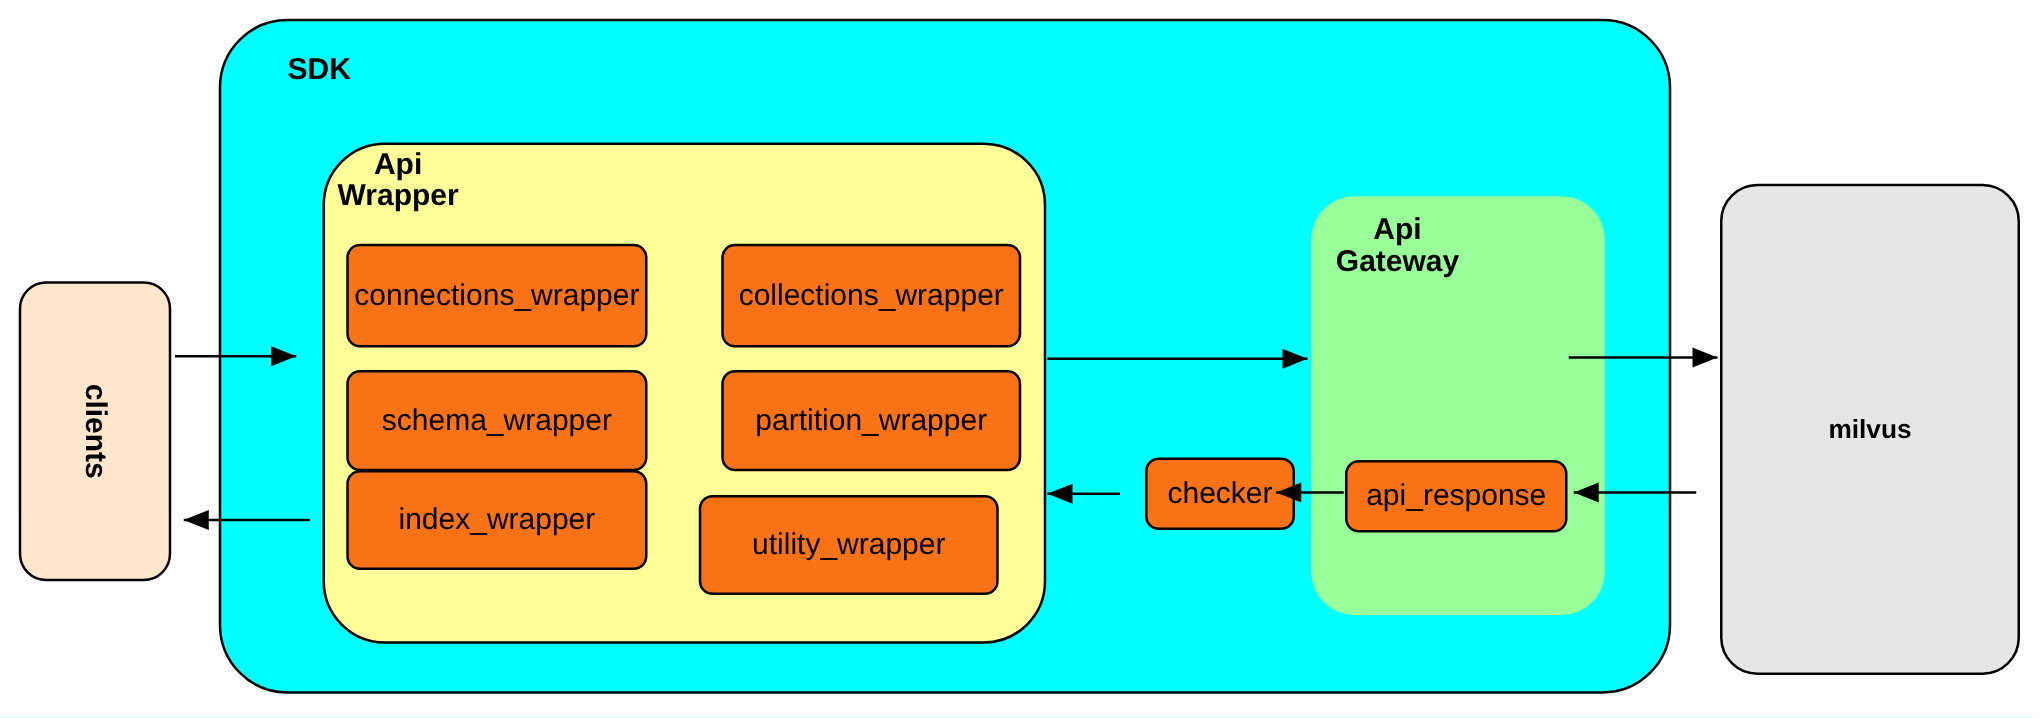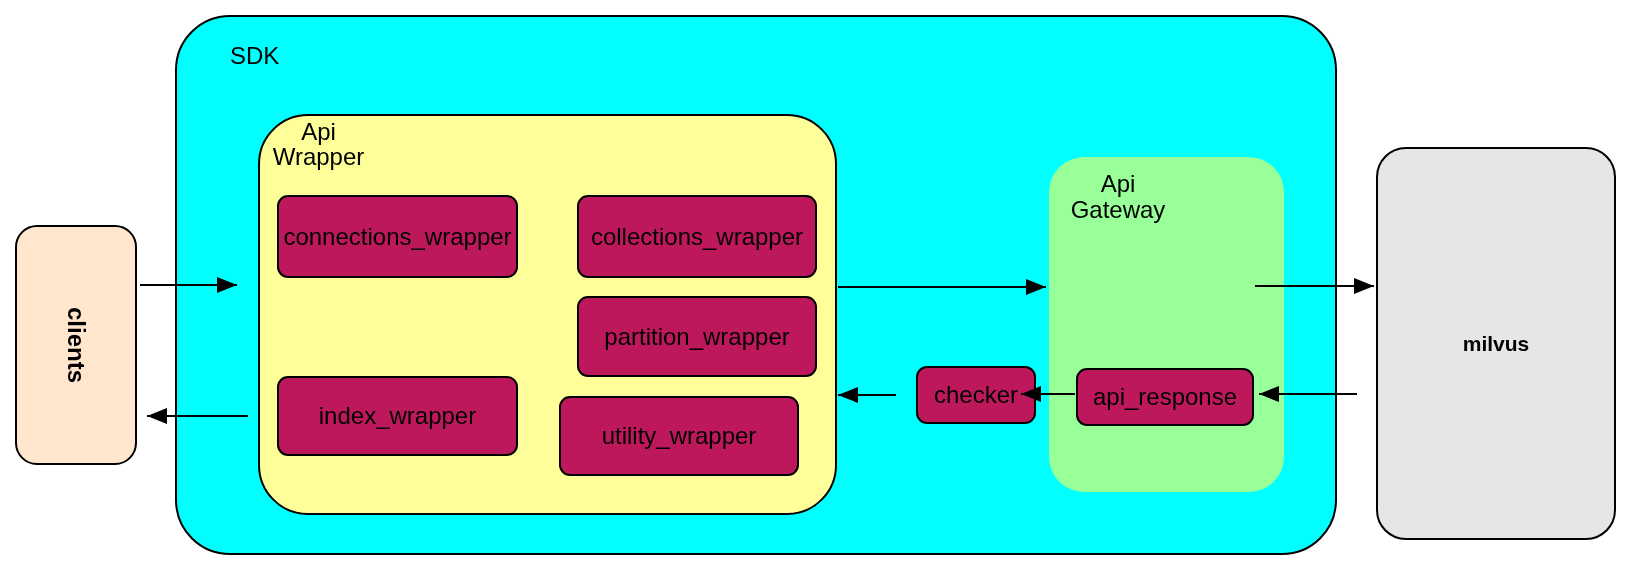--- a/index.html
+++ b/index.html
@@ -41,37 +41,37 @@
   }
   .milvus {
     left: 1376px; top: 147px; width: 240px; height: 393px;
     background: #E6E6E6; border-radius: 30px;
     display: flex; align-items: center; justify-content: center;
     font-weight: bold; font-size: 21px;
   }
   
   .group-label {
     position: absolute;
-    font-weight: normal; font-size: 24px;
+    font-weight: bold; font-size: 24px;
     white-space: pre-line;
   }
   .sdk-label { left: 230px; top: 44px; line-height: 24px; }
   .wrapper-title {
     left: 258px; top: 119px; width: 121px;
     text-align: center; line-height: 25px;
   }
   .gateway-title {
     left: 1058px; top: 171px; width: 120px;
     text-align: center; line-height: 26px;
   }
   
   .wbox {
     position: absolute;
     box-sizing: border-box;
-    background: #be185d;
+    background: #f97316;
     border: 2px solid #000;
     border-radius: 11px;
     display: flex; align-items: center; justify-content: center;
     font-size: 24px;
     white-space: nowrap;
   }
   .b-connections { left: 277px; top: 195px; width: 241px; height: 83px; }
   .b-collections { left: 577px; top: 195px; width: 240px; height: 83px; }
   .b-schema      { left: 277px; top: 296px; width: 241px; height: 81px; }
   .b-partition   { left: 577px; top: 296px; width: 240px; height: 81px; }
@@ -99,20 +99,21 @@
 
   <div class="shape clients">
     <span class="vtext">clients</span>
   </div>
 
   <div class="shape wrapper-group"></div>
   <div class="group-label wrapper-title"><span>Api</span><br><span>Wrapper</span></div>
 
   <div class="wbox b-connections">connections_wrapper</div>
   <div class="wbox b-collections">collections_wrapper</div>
+  <div class="wbox b-schema">schema_wrapper</div>
   <div class="wbox b-partition">partition_wrapper</div>
   <div class="wbox b-index">index_wrapper</div>
   <div class="wbox b-utility">utility_wrapper</div>
 
   <div class="wbox b-checker">checker</div>
 
   <div class="shape gateway-group"></div>
   <div class="group-label gateway-title"><span>Api</span><br><span>Gateway</span></div>
 
   <div class="wbox b-response">api_response</div>

